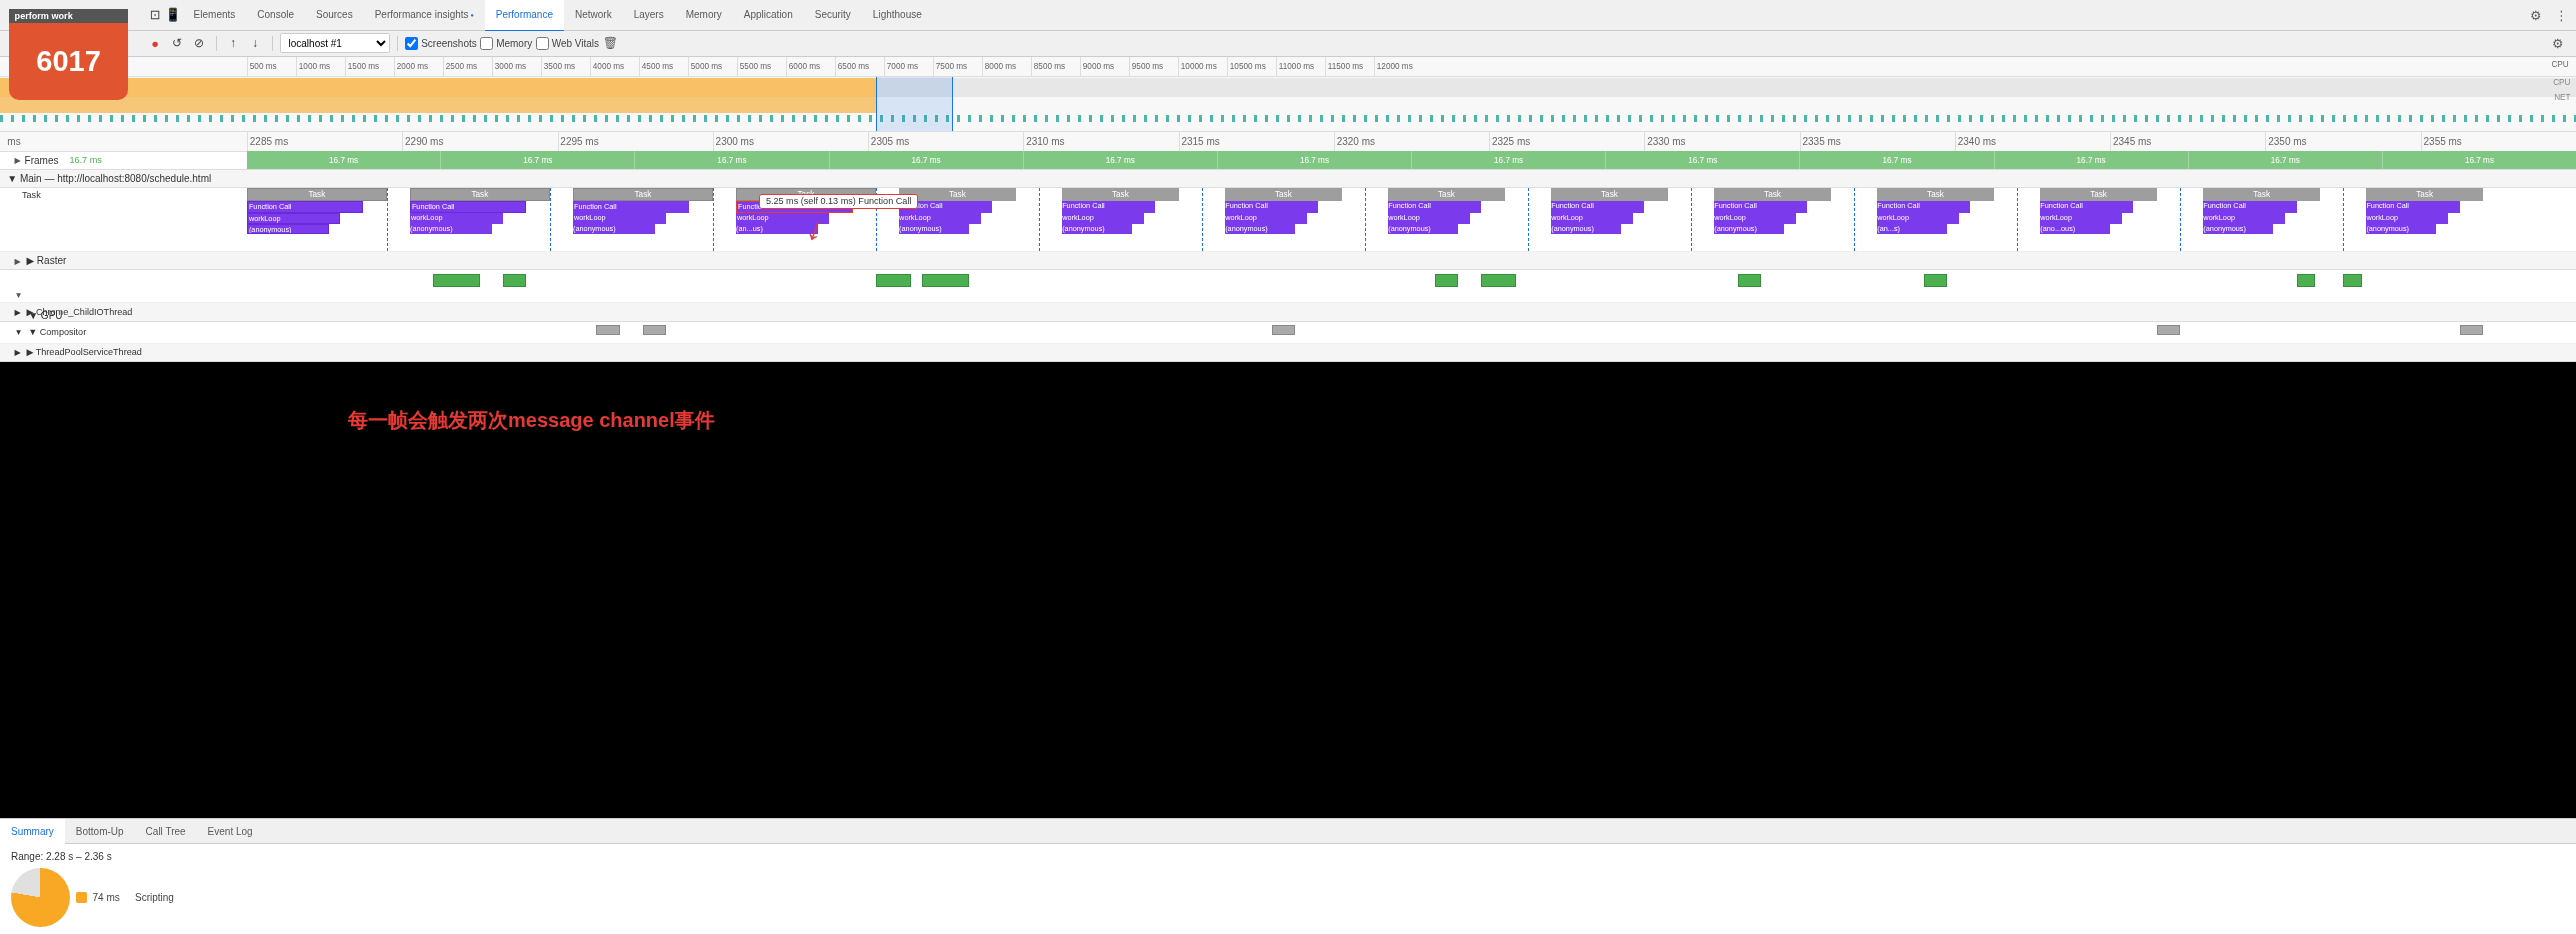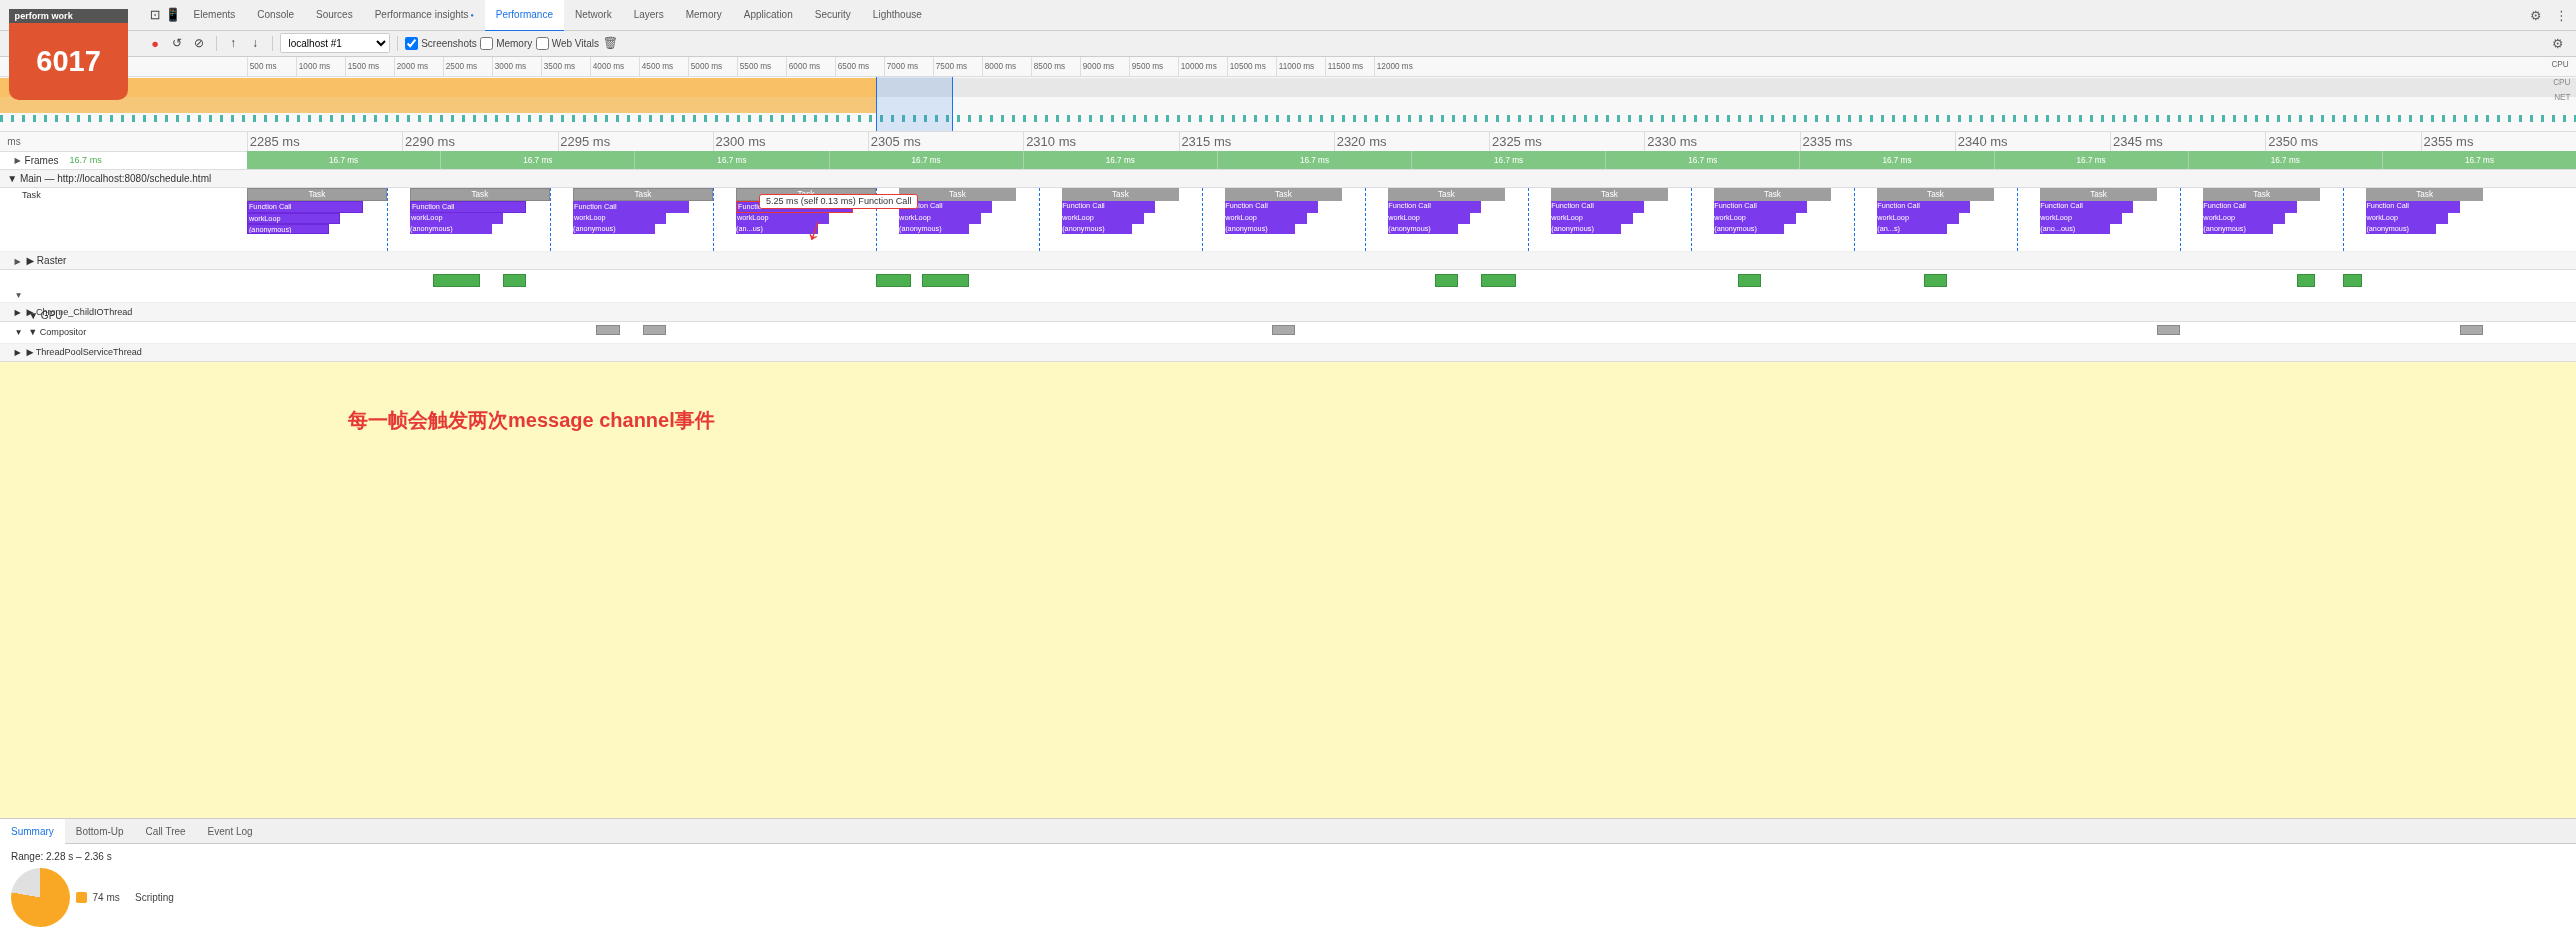--- a/index.html
+++ b/index.html
@@ -152,21 +152,21 @@
       font-size: 8.2px;
       color: #666;
     }
     .zoom-mark {
       flex: 1;
       border-left: 0.9px solid #ddd;
       padding-left: 1.8px;
       height: 20px;
       display: flex;
       align-items: center;
-      font-size: 13px;
+      font-size: 10px;
     }
 
     
     .frames-row {
       background: #fff;
       border-bottom: 0.9px solid #ddd;
       height: 18.3px;
       display: flex;
       align-items: center;
     }
@@ -343,21 +343,21 @@
       right: 0;
       bottom: 0;
       display: flex;
       flex-direction: column;
     }
 
     .timeline-area {
       flex: 1;
       overflow: hidden;
       position: relative;
-      background: #fef9c3;
+      background: #000000;
     }
   </style>
 </head>
 <body>
 
 <div class="devtools-container">
 
   <div class="app-window">
     <div class="app-window-titlebar">
       <span>perform work</span>

